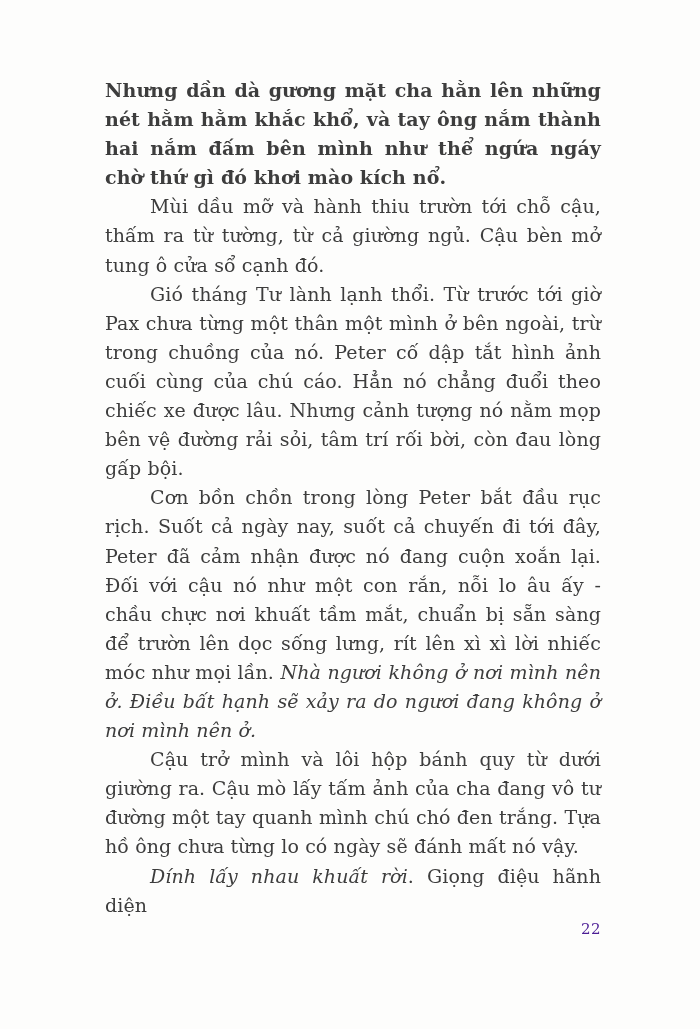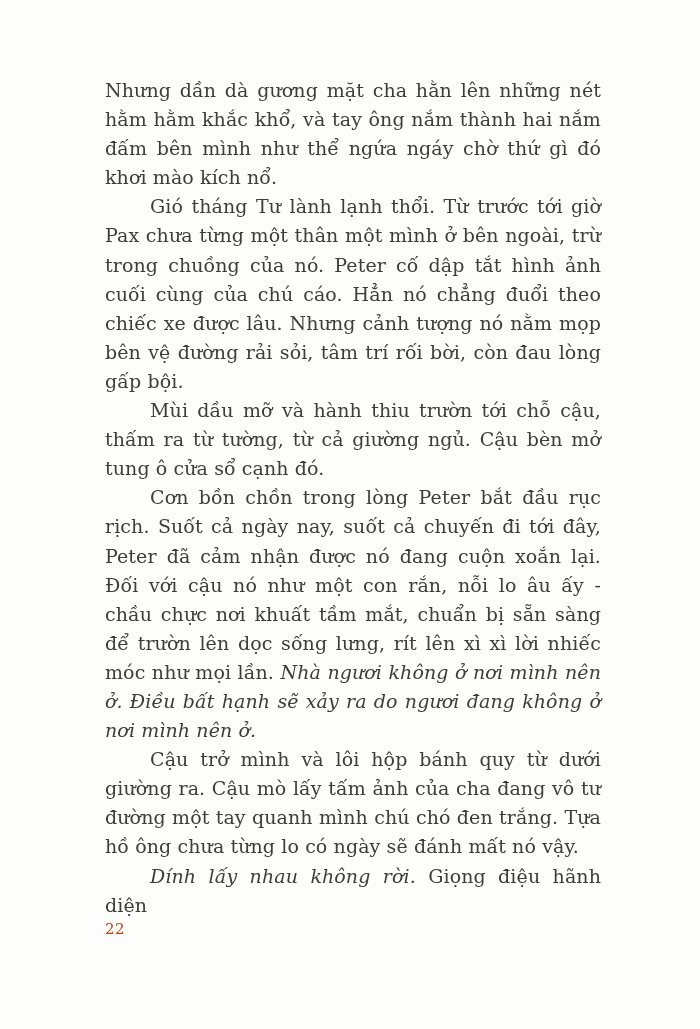--- a/index.html
+++ b/index.html
@@ -34,52 +34,53 @@
     text-justify: inter-word;
     letter-spacing: 0.1px;
   }
   .text-block p {
     margin: 0;
     padding: 0;
     text-indent: 45px;
   }
   .text-block p.no-indent {
     text-indent: 0;
+    font-weight: bold;
   }
   .run-italic {
     font-style: italic;
   }
   .page-number {
     position: absolute;
     left: 105px;
     top: 920px;
     width: 496px;
-    text-align: left;
+    text-align: right;
     font-size: 15px;
-    color: #c2410c;
+    color: #4c1d95;
     letter-spacing: 0.5px;
   }
 </style>
 </head>
 <body>
 
 <div class="book-page">
 
   <div class="text-block">
 
     <p class="no-indent"><span class="run-normal">Nhưng dần dà gương mặt cha hằn lên những nét hằm hằm khắc khổ, và tay ông nắm thành hai nắm đấm bên mình như thể ngứa ngáy chờ thứ gì đó khơi mào kích nổ.</span></p>
 
 
+    <p><span class="run-normal">Mùi dầu mỡ và hành thiu trườn tới chỗ cậu, thấm ra từ tường, từ cả giường ngủ. Cậu bèn mở tung ô cửa sổ cạnh đó.</span></p>
+
     <p><span class="run-normal">Gió tháng Tư lành lạnh thổi. Từ trước tới giờ Pax chưa từng một thân một mình ở bên ngoài, trừ trong chuồng của nó. Peter cố dập tắt hình ảnh cuối cùng của chú cáo. Hẳn nó chẳng đuổi theo chiếc xe được lâu. Nhưng cảnh tượng nó nằm mọp bên vệ đường rải sỏi, tâm trí rối bời, còn đau lòng gấp bội.</span></p>
-
-    <p><span class="run-normal">Mùi dầu mỡ và hành thiu trườn tới chỗ cậu, thấm ra từ tường, từ cả giường ngủ. Cậu bèn mở tung ô cửa sổ cạnh đó.</span></p>
 
     <p><span class="run-normal">Cơn bồn chồn trong lòng Peter bắt đầu rục rịch. Suốt cả ngày nay, suốt cả chuyến đi tới đây, Peter đã cảm nhận được nó đang cuộn xoắn lại. Đối với cậu nó như một con rắn, nỗi lo âu ấy - chầu chực nơi khuất tầm mắt, chuẩn bị sẵn sàng để trườn lên dọc sống lưng, rít lên xì xì lời nhiếc móc như mọi lần. </span><span class="run-italic">Nhà ngươi không ở nơi mình nên ở. Điều bất hạnh sẽ xảy ra do ngươi đang không ở nơi mình nên ở.</span></p>
 
     <p><span class="run-normal">Cậu trở mình và lôi hộp bánh quy từ dưới giường ra. Cậu mò lấy tấm ảnh của cha đang vô tư đường một tay quanh mình chú chó đen trắng. Tựa hồ ông chưa từng lo có ngày sẽ đánh mất nó vậy.</span></p>
 
-    <p><span class="run-italic">Dính lấy nhau không rời</span><span class="run-normal">. Giọng điệu hãnh diện</span></p>
+    <p><span class="run-italic">Dính lấy nhau khuất rời</span><span class="run-normal">. Giọng điệu hãnh diện</span></p>
 
   </div>
 
   <div class="page-number">22</div>
 
 </div>
 
 </body></html>

